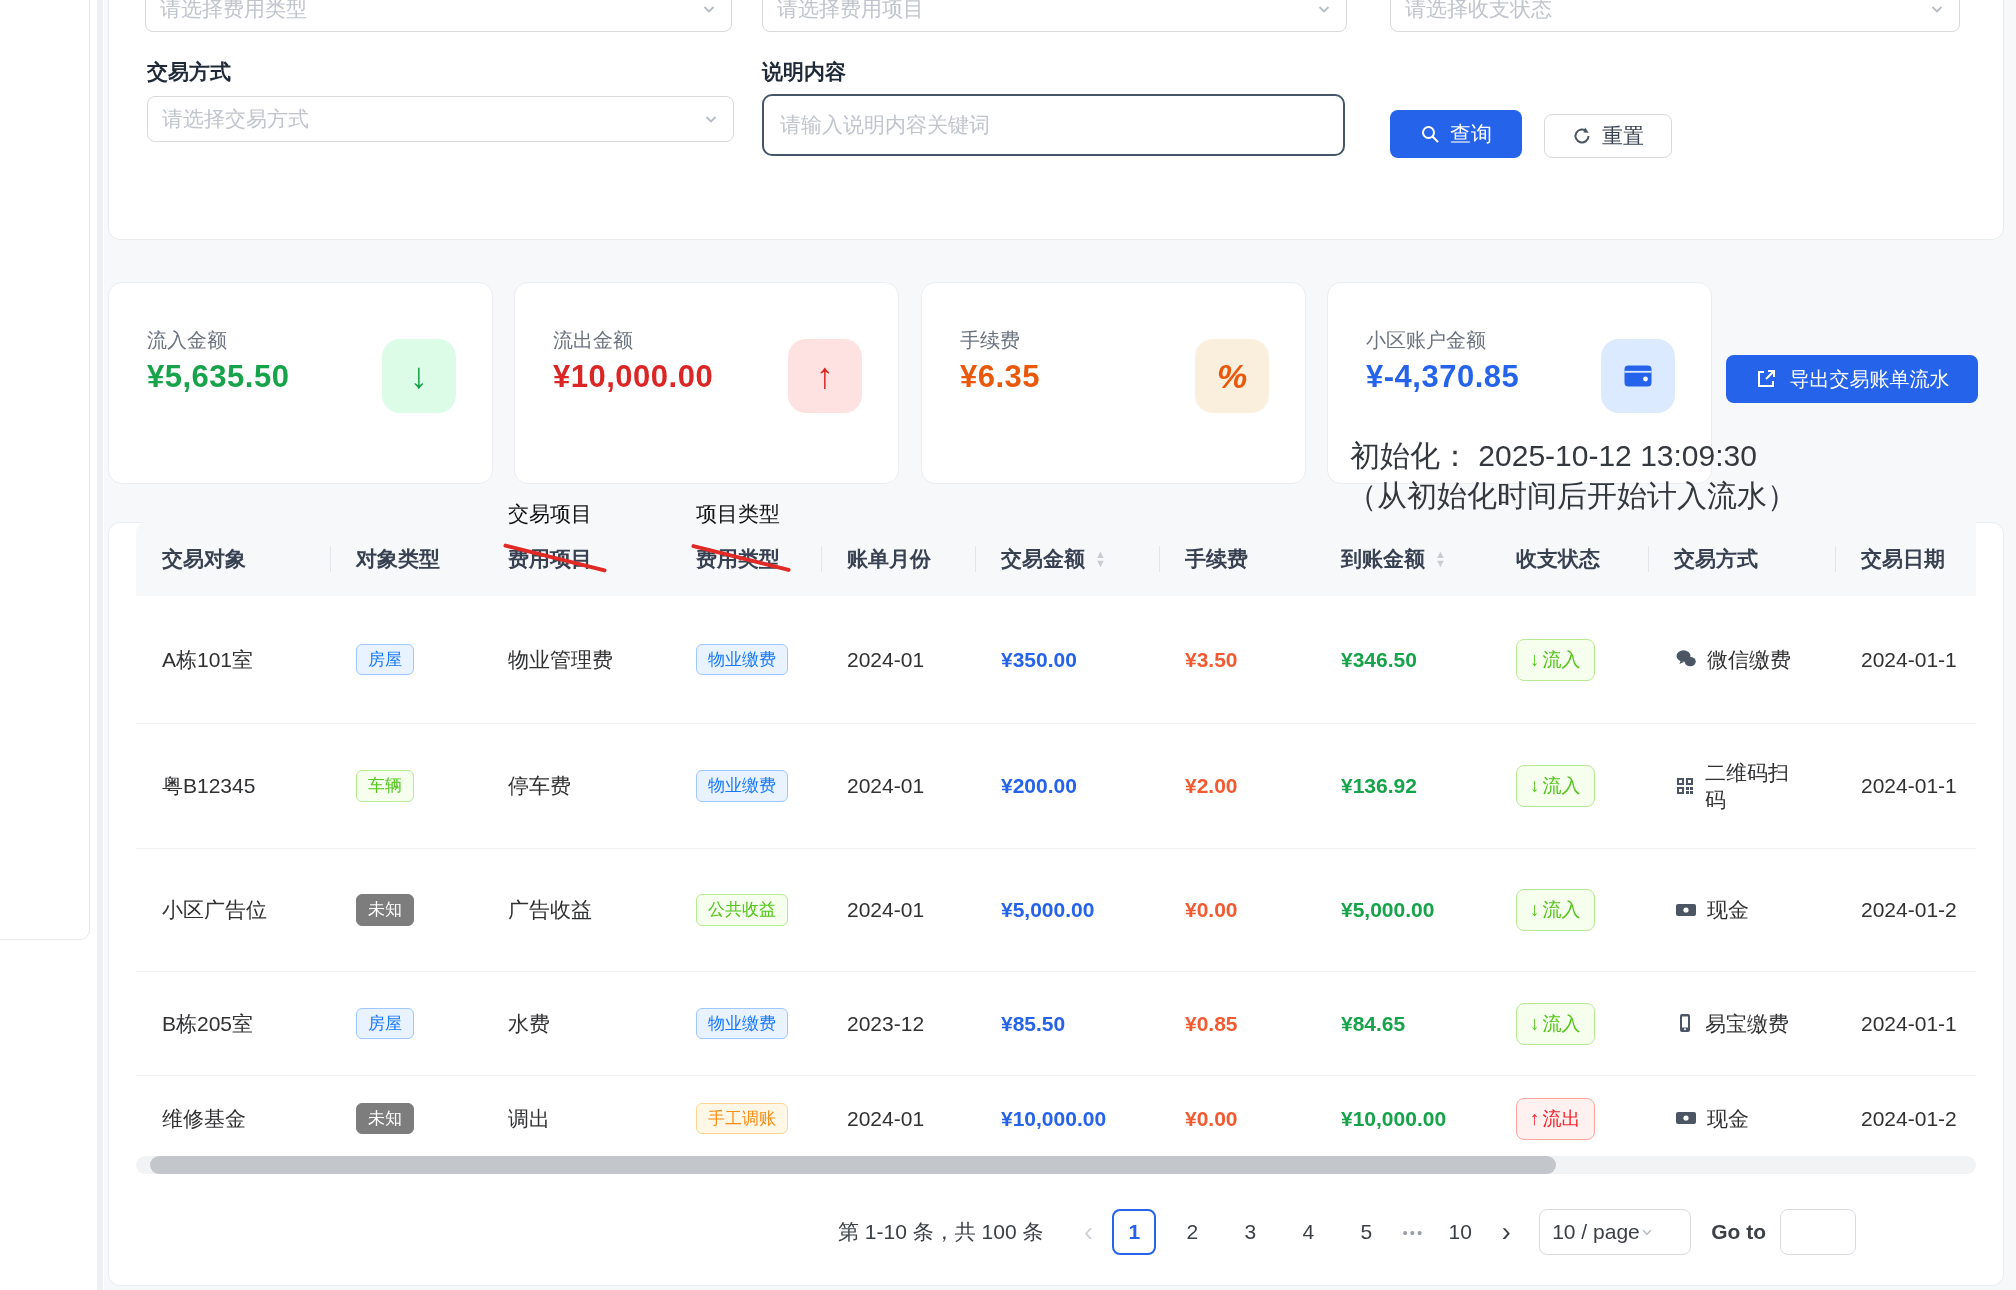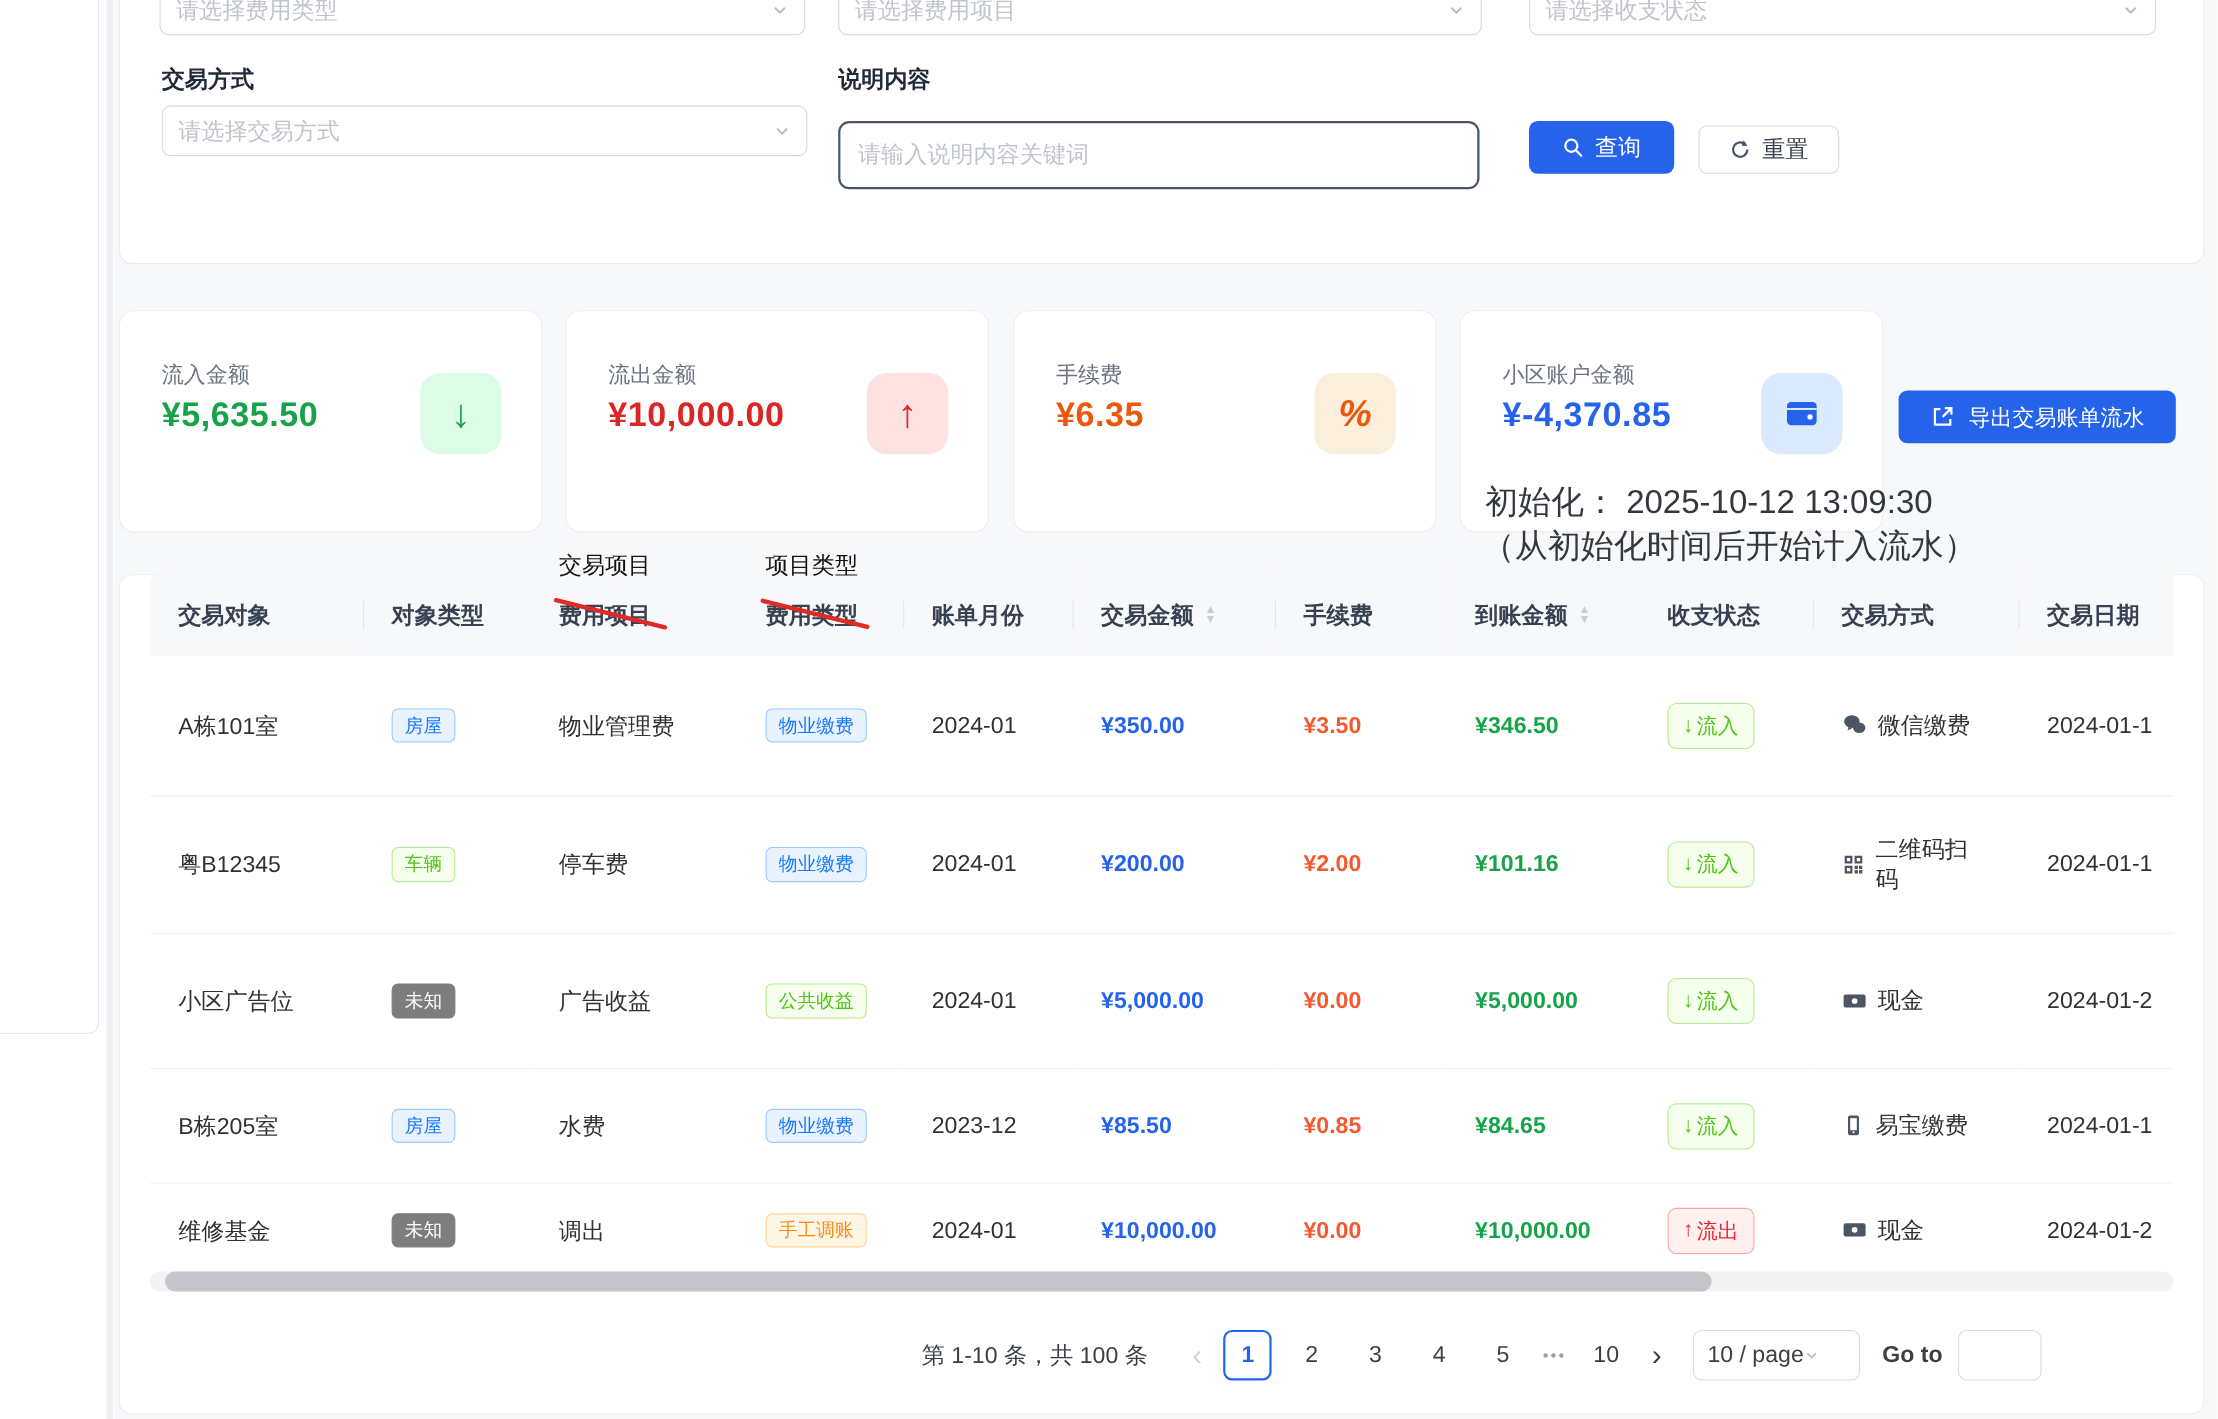--- a/index.html
+++ b/index.html
@@ -12,21 +12,21 @@
               border:1px solid #e7e9ee;border-bottom-right-radius:10px;}
   
   .filter-card{left:108px;top:-80px;width:1894px;height:318px;background:#fff;
                border:1px solid #e9ecef;border-radius:12px;}
   .sel{position:absolute;height:46px;background:#fff;border:1px solid #d9d9d9;border-radius:8px;
        display:flex;align-items:center;justify-content:space-between;padding:0 14px;
        font-size:21px;color:#c0c4cc;box-sizing:border-box;}
   .flabel{position:absolute;font-size:21px;font-weight:700;color:#1f2937;}
   .desc-input{position:absolute;left:762px;top:94px;width:583px;height:62px;box-sizing:border-box;
               border:2px solid #475569;border-radius:10px;padding:0 16px;font-size:21px;color:#303133;
-              font-family:"Liberation Sans",sans-serif;outline:none;margin-top:16px;}
+              font-family:"Liberation Sans",sans-serif;outline:none;}
   .desc-input::placeholder{color:#c0c4cc;}
   .btn{position:absolute;display:flex;align-items:center;justify-content:center;gap:10px;
        border-radius:8px;font-size:21px;cursor:pointer;box-sizing:border-box;}
   .btn-primary{background:#2563eb;color:#fff;border:none;}
   .btn-plain{background:#fff;color:#374151;border:1px solid #d9d9d9;}
   
   .scard{position:absolute;top:282px;width:383px;height:200px;background:#fff;
          border:1px solid #ebedf0;border-radius:14px;}
   .scard .lab{position:absolute;left:38px;top:44px;font-size:20px;color:#6b7280;}
   .scard .val{position:absolute;left:38px;top:76px;font-size:31px;font-weight:700;letter-spacing:.5px;}
@@ -257,21 +257,21 @@
           <td>2024-01-1</td>
         </tr>
         <tr class="r2">
           <td>粤B12345</td>
           <td><span class="tag tag-green">车辆</span></td>
           <td>停车费</td>
           <td><span class="tag tag-blue">物业缴费</span></td>
           <td>2024-01</td>
           <td><span class="amount">¥200.00</span></td>
           <td><span class="fee-v">¥2.00</span></td>
-          <td><span class="recv">¥101.16</span></td>
+          <td><span class="recv">¥136.92</span></td>
           <td><span class="badge badge-in">
                 <span>↓</span>
                 <span>流入</span>
               </span></td>
           <td>
               <div class="method">
             <svg width="22" height="22" viewBox="0 0 22 22" fill="#4b5563">
                   <path d="M3 3h7v7H3zm2 2v3h3V5zM12 3h7v7h-7zm2 2v3h3V5zM3 12h7v7H3zm2 2v3h3v-3zM12 12h3v3h-3zM16 12h3v3h-3zM12 16h3v3h-3zM16 16h3v3h-3z"></path>
                 </svg>
             <span class="mtxt">二维码扫码</span>

